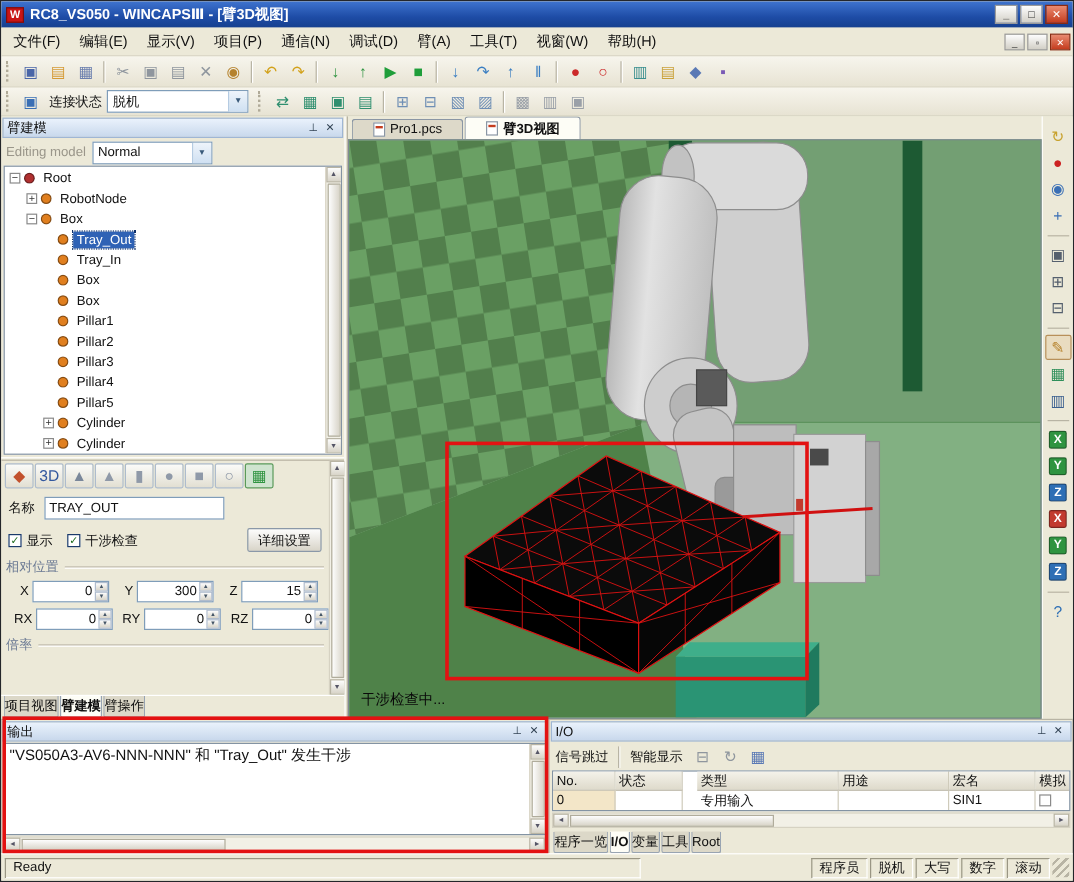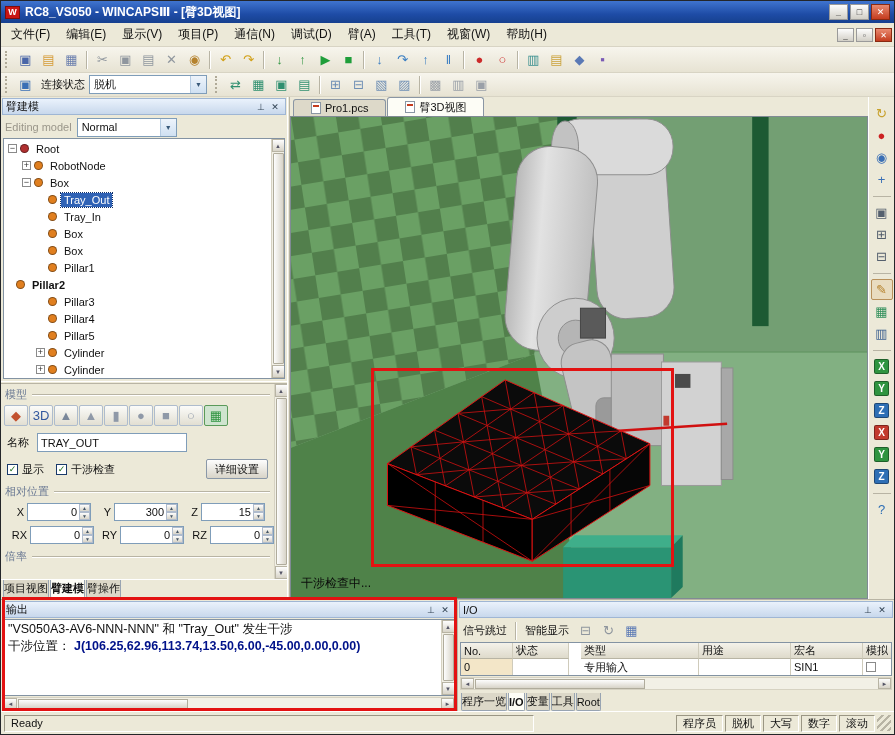--- a/index.html
+++ b/index.html
@@ -72,21 +72,21 @@
 .spin span{flex:1;font-size:5px;line-height:1;display:flex;align-items:center;justify-content:center;background:linear-gradient(#fdfdfd,#d8d4c8);border:1px solid #b0bccd;color:#456;}
 #left-tabs{flex:0 0 20px;display:flex;padding:0 2px;background:#ece9d8;border-top:1px solid #fff;align-items:flex-start;}
 .btab{padding:2px 0;font-size:11px;border:1px solid #98a4b2;border-top:none;background:#dcd8c8;border-radius:0 0 2px 2px;margin-right:1px;display:flex;align-items:center;height:18px;}
 .btab.active{background:#fdfdf6;font-weight:bold;}
 .vsplit{flex:0 0 3px;background:#ece9d8;border-left:1px solid #fff;border-right:1px solid #b8b4a4;}
 
 #main-view{flex:1;display:flex;min-width:0;background:#ece9d8;}
 #main-col{flex:1;display:flex;flex-direction:column;min-width:0;}
 #view-tabs{flex:0 0 19px;display:flex;align-items:flex-end;padding-left:3px;gap:1px;background:#ece9d8;}
 .vtab{display:flex;align-items:center;gap:4px;height:17px;padding:0 17px;font-size:11px;background:#ddd9c9;border:1px solid #8a96a4;border-bottom:none;border-radius:3px 3px 0 0;}
-.vtab.active{background:#fdfdf6;height:19px;}
+.vtab.active{background:#fdfdf6;height:19px;font-weight:bold;}
 .page-ico{width:10px;height:12px;background:#fff;border:1px solid #8a96a4;position:relative;}
 .page-ico::after{content:"";position:absolute;left:1px;top:2px;width:6px;height:2px;background:#c43c1e;}
 #scene-wrap{flex:1;position:relative;border:1px solid #808a94;background:#6f9e6f;min-height:0;overflow:hidden;}
 #scene{position:absolute;top:0;left:0;width:100%;height:100%;}
 .scene-status{position:absolute;left:10px;bottom:6px;font-size:12px;color:#0a0a0a;}
 #view-toolbar{flex:0 0 26px;display:flex;flex-direction:column;align-items:center;padding-top:6px;gap:1px;background:#ece9d8;border-left:1px solid #fff;}
 #view-toolbar .tbtn{width:22px;height:21px;min-width:22px;}
 .annotation{position:absolute;border:3px solid #e31212;pointer-events:none;z-index:40;}
 
 #bottom-row{flex:0 0 112px;display:flex;border-top:1px solid #b8b4a4;min-height:0;}
@@ -327,21 +327,21 @@
             <div class="tree-row" style="padding-left: 32px;">
               <span class="expander hidden"></span>
               <span class="node-icon" style="background: rgb(224, 127, 31);"></span>
               <span class="tree-label">Box</span>
             </div>
             <div class="tree-row" style="padding-left: 32px;">
               <span class="expander hidden"></span>
               <span class="node-icon" style="background: rgb(224, 127, 31);"></span>
               <span class="tree-label">Pillar1</span>
             </div>
-            <div class="tree-row" style=" font-weight: bold;">
+            <div class="tree-row" style="padding-left: 32px;">
               <span class="expander hidden"></span>
               <span class="node-icon" style="background: rgb(224, 127, 31);"></span>
               <span class="tree-label">Pillar2</span>
             </div>
             <div class="tree-row" style="padding-left: 32px;">
               <span class="expander hidden"></span>
               <span class="node-icon" style="background: rgb(224, 127, 31);"></span>
               <span class="tree-label">Pillar3</span>
             </div>
             <div class="tree-row" style="padding-left: 32px;">
@@ -367,24 +367,20 @@
           </div>
         <div class="vscroll">
           <span class="scrollbtn">▲</span>
           <span class="vthumb"></span>
           <span class="scrollbtn">▼</span>
         </div>
       </div>
       <div class="hsplit"></div>
 
       <div id="props">
-        <div class="section-row">
-          <span class="section-title">模型</span>
-          <span class="section-line"></span>
-        </div>
         <div id="model-toolbar">
             <span class="tbtn">
               <i class="glyph" style="color: rgb(194, 81, 46);">◆</i>
             </span>
             <span class="tbtn">
               <i class="glyph" style="color: rgb(51, 88, 158);">3D</i>
             </span>
             <span class="tbtn">
               <i class="glyph" style="color: rgb(122, 135, 154);">▲</i>
             </span>
@@ -694,23 +690,20 @@
 
     <div id="output-panel">
       <div class="panel-header">
         <span class="ph-title">输出</span>
         <span class="phbtn">⊥</span>
         <span class="phbtn">✕</span>
       </div>
       <div id="output-body">
         <div class="out-lines">
           <div class="out-text">"VS050A3-AV6-NNN-NNN" 和 "Tray_Out" 发生干涉</div>
-          <div class="out-text">
-            <span>干涉位置：  </span><span class="out-coords">J(106.25,62.96,113.74,13.50,6.00,-45.00,0.00,0.00)</span>
-          </div>
         </div>
         <div class="vscroll">
           <span class="scrollbtn">▲</span>
           <span class="vthumb"></span>
           <span class="scrollbtn">▼</span>
         </div>
       </div>
       <div class="hscroll">
         <span class="scrollbtn h">◄</span>
         <span class="hthumb"></span>

